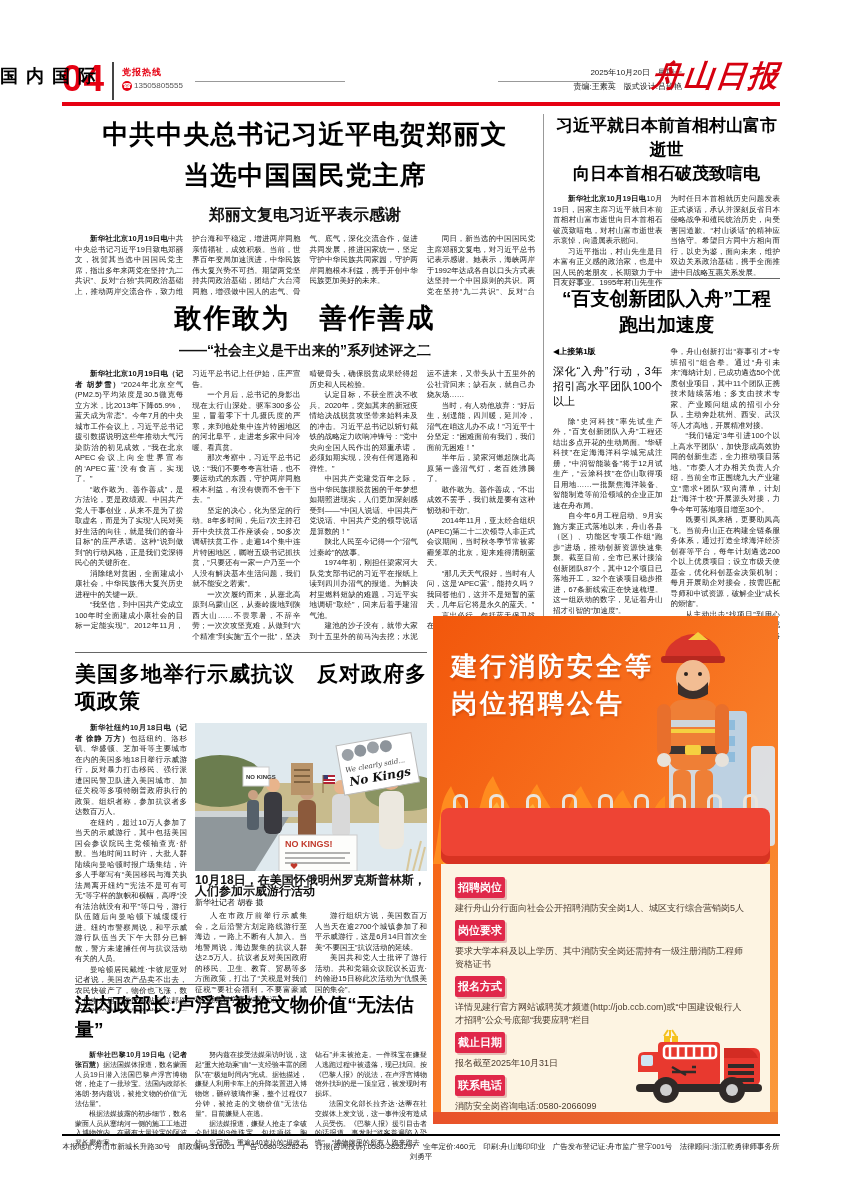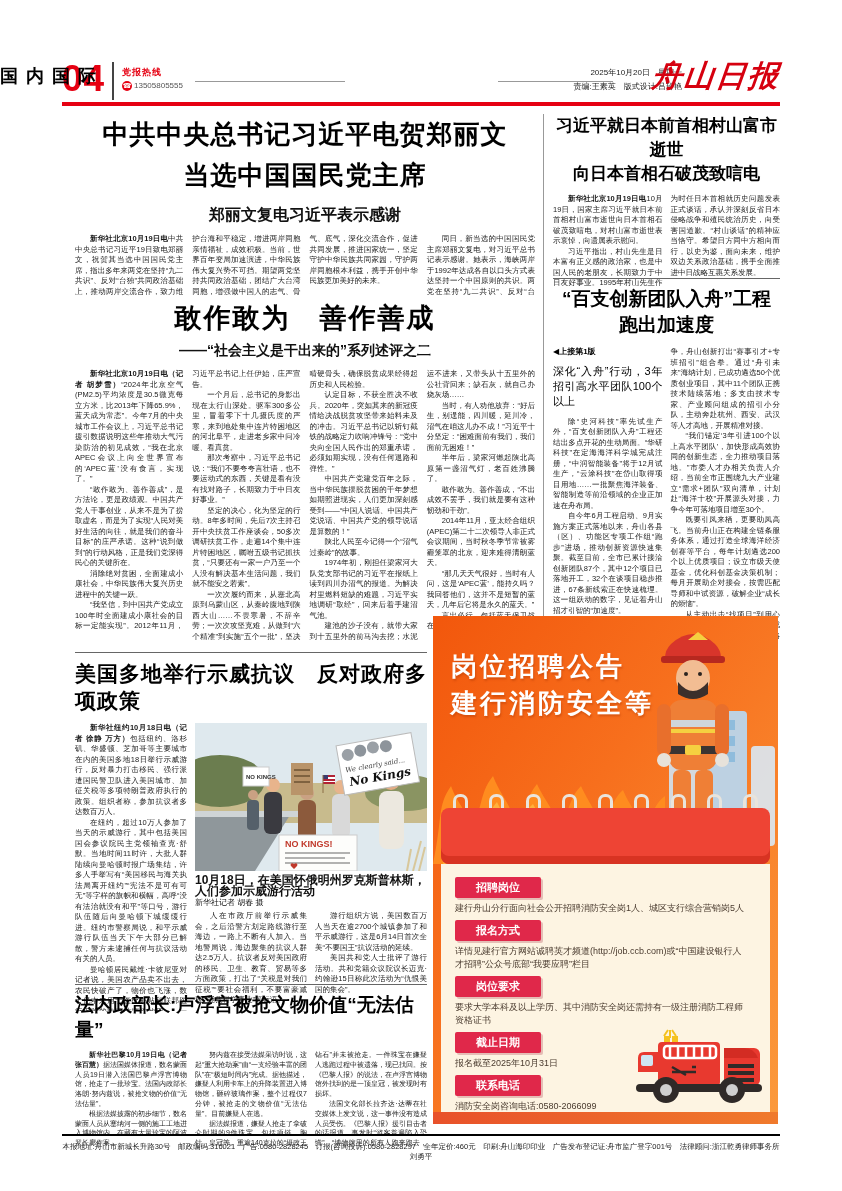--- a/index.html
+++ b/index.html
@@ -72,21 +72,21 @@
       background:linear-gradient(125deg,#f2570c 0%,#f76f1d 40%,#fb9a3c 100%);}
   .ad-title{position:absolute;left:18px;top:32px;color:#fff;font-size:26px;font-weight:900;
             line-height:37px;letter-spacing:3px;text-shadow:1px 2px 2px rgba(160,50,0,.35);}
   .ad-band{position:absolute;left:8px;right:8px;top:192px;height:56px;background:#ee4434;border-radius:8px;
            box-shadow:inset 0 -8px 0 #d83322;}
   .rings{position:absolute;left:20px;right:20px;top:178px;display:flex;justify-content:space-between;}
   .ring{width:9px;height:16px;border:3px solid #e9e4dc;border-radius:7px;border-bottom-color:transparent;position:relative;}
   .ring::after{content:"";position:absolute;left:-1px;top:12px;width:11px;height:11px;border-radius:50%;background:#35262a;}
   .ad-panel{position:absolute;left:8px;right:8px;top:248px;bottom:12px;background:#fdf4e2;padding:8px 14px 0;}
   .ad-badge{display:inline-block;background:#e0284a;color:#fff;font-weight:bold;font-size:11px;
-            padding:3px 21px;border-radius:2px;margin:5px 0 4px;box-shadow:2px 2px 0 rgba(158,26,52,.25);}
+            padding:3px 3px;border-radius:2px;margin:5px 0 4px;box-shadow:2px 2px 0 rgba(158,26,52,.25);}
   .ad-text{font-size:9px;line-height:13px;color:#4a3b2f;width:97%;}
   .ad-strip{position:absolute;left:0;right:0;bottom:0;height:12px;background:linear-gradient(90deg,#e8512a,#f07a2c);}
   .truck{position:absolute;right:2px;bottom:6px;}
 
   
   .foot-rule{position:absolute;left:62px;right:62px;top:1134px;border-top:2px solid #000;}
   .foot-text{position:absolute;left:62px;right:62px;top:1142px;text-align:center;font-size:7.5px;color:#222;}
 </style>
 </head>
 <body>
@@ -125,21 +125,21 @@
   <div class="art2">
     <div class="hl">敢作敢为　善作善成</div>
     <div class="sub">——“社会主义是干出来的”系列述评之二</div>
     <div class="bt cols4">
       <p><b>新华社北京10月19日电</b><b>（记者 胡梦雪）</b><span>“2024年北京空气(PM2.5)平均浓度是30.5微克每立方米，比2013年下降65.9%，蓝天成为常态”。今年7月的中央城市工作会议上，习近平总书记援引数据说明这些年推动大气污染防治的初见成效，“我在北京APEC会议上向全世界宣布的‘APEC蓝’没有食言，实现了。”</span></p>
 
     <p>“敢作敢为、善作善成”，是方法论，更是政绩观。中国共产党人干事创业，从来不是为了捞取虚名，而是为了实现“人民对美好生活的向往，就是我们的奋斗目标”的庄严承诺。这种“说到做到”的行动风格，正是我们党深得民心的关键所在。</p>
         <p>消除绝对贫困，全面建成小康社会，中华民族伟大复兴历史进程中的关键一跃。</p>
         <p>“我坚信，到中国共产党成立100年时全面建成小康社会的目标一定能实现”。2012年11月，习近平总书记上任伊始，庄严宣告。</p>
         <p>一个月后，总书记的身影出现在太行山深处。驱车300多公里，冒着零下十几摄氏度的严寒，来到地处集中连片特困地区的河北阜平，走进老乡家中问冷暖、看真贫。</p>
-        <p>那次考察中，习近平总书记说：“我们不要夸夸言壮语，也不要运动式的东西，关键是看有没有找对路子，长期致力于中日友好事业。”</p>
+        <p>那次考察中，习近平总书记说：“我们不要夸夸言壮语，也不要运动式的东西，守护两岸同胞根本利益，有没有锲而不舍干下去。”</p>
         <p>坚定的决心，化为坚定的行动。8年多时间，先后7次主持召开中央扶贫工作座谈会，50多次调研扶贫工作，走遍14个集中连片特困地区，嘱咐五级书记抓扶贫，“只要还有一家一户乃至一个人没有解决基本生活问题，我们就不能安之若素”。</p>
         <p>一次次履约而来，从塞北高原到乌蒙山区，从秦岭腹地到陕西大山……不畏寒暑，不辞辛劳；一次次攻坚克难，从做到“六个精准”到实施“五个一批”，坚决啃硬骨头，确保脱贫成果经得起历史和人民检验。</p>
         <p>认定目标，不获全胜决不收兵。2020年，突如其来的新冠疫情给决战脱贫攻坚带来始料未及的冲击。习近平总书记以斩钉截铁的战略定力吹响冲锋号：“党中央向全国人民作出的郑重承诺，必须如期实现，没有任何退路和弹性。”</p>
         <p>中国共产党建党百年之际，当中华民族摆脱贫困的千年梦想如期照进现实，人们更加深刻感受到——“中国人说话、中国共产党说话、中国共产党的领导说话是算数的！”</p>
         <p>陕北人民至今记得一个“沼气过秦岭”的故事。</p>
         <p>1974年初，刚担任梁家河大队党支部书记的习近平在报纸上读到四川办沼气的报道。为解决村里燃料短缺的难题，习近平实地调研“取经”，回来后着手建沼气池。</p>
         <p>建池的沙子没有，就带大家到十五里外的前马沟去挖；水泥运不进来，又带头从十五里外的公社背回来；缺石灰，就自己办烧灰场……</p>
         <p>当时，有人劝他放弃：“好后生，别逞能，四川暖，延川冷，沼气在咱这儿办不成！”习近平十分坚定：“困难面前有我们，我们面前无困难！”</p>
         <p>半年后，梁家河燃起陕北高原第一盏沼气灯，老百姓沸腾了。</p>
         <p>敢作敢为、善作善成，“不出成效不罢手，我们就是要有这种韧劲和干劲”。</p>
@@ -282,22 +282,22 @@
 
     <p>根据法媒披露的初步细节，数名蒙面人员从塞纳河一侧的施工工地进入博物馆内，在藏有大量珍宝的阿波罗长廊作案。</p>
         <p>努内兹在接受法媒采访时说，这起“重大抢劫案”由“一支经验丰富的团队”在“极短时间内”完成。据他描述，嫌疑人利用卡车上的升降装置进入博物馆，砸碎玻璃作案，整个过程仅7分钟，被抢走的文物价值“无法估量”。目前嫌疑人在逃。</p>
         <p>据法媒报道，嫌疑人抢走了拿破仑时期的9件珠宝，包括项链、胸针、皇冠等。重逾140克拉的“摄政王钻石”并未被抢走。一件珠宝在嫌疑人逃跑过程中被遗落，现已找回。按《巴黎人报》的说法，在卢浮宫博物馆外找到的是一顶皇冠，被发现时有损坏。</p>
         <p>法国文化部长拉齐达·达蒂在社交媒体上发文说，这一事件没有造成人员受伤。《巴黎人报》援引目击者的话报道，事发时“游客普遍陷入恐慌”，“博物馆里的所有人跑来跑去，用力敲打玻璃门，想逃出去，但无济于事”。后来，博物馆工作人员和警方人员赶到现场。</p>
       </div>
   </div>
 
   <div class="ad">
     <div class="ad-title">
+      <div>建行消防安全等</div>
       <div>岗位招聘公告</div>
-      <div>建行消防安全等</div>
     </div>
 
     <svg width="345" height="248" viewBox="0 0 345 248" style="position:absolute;left:0;top:0;">
       <g>
         <rect x="236" y="120" width="34" height="110" rx="4" fill="#cfe3f2" opacity="0.9"></rect>
         <rect x="274" y="95" width="40" height="135" rx="4" fill="#b9d6ec" opacity="0.95"></rect>
         <rect x="318" y="130" width="24" height="100" rx="4" fill="#d9e9f5" opacity="0.9"></rect>
         <g fill="#8fbcdc">
           <rect x="280" y="104" width="8" height="10"></rect>
             <rect x="294" y="104" width="8" height="10"></rect>
@@ -352,26 +352,26 @@
       <div class="ring"></div>
     </div>
     <div class="ad-band"></div>
 
     <div class="ad-panel">
       <div>
         <div class="ad-badge">招聘岗位</div>
         <div class="ad-text">建行舟山分行面向社会公开招聘消防安全岗1人、城区支行综合营销岗5人</div>
       </div>
       <div>
+        <div class="ad-badge">岗位要求</div>
+        <div class="ad-text">要求大学本科及以上学历、其中消防安全岗还需持有一级注册消防工程师资格证书</div>
+      </div>
+      <div>
         <div class="ad-badge">报名方式</div>
         <div class="ad-text">详情见建行官方网站诚聘英才频道(http://job.ccb.com)或“中国建设银行人才招聘”公众号底部“我要应聘”栏目</div>
-      </div>
-      <div>
-        <div class="ad-badge">岗位要求</div>
-        <div class="ad-text">要求大学本科及以上学历、其中消防安全岗还需持有一级注册消防工程师资格证书</div>
       </div>
       <div>
         <div class="ad-badge">截止日期</div>
         <div class="ad-text">报名截至2025年10月31日</div>
       </div>
       <div>
         <div class="ad-badge">联系电话</div>
         <div class="ad-text" style="width:60%;">
           <div>消防安全岗咨询电话:0580-2066099</div>
           <div>综合营销岗咨询电话:0580-2066361</div>

